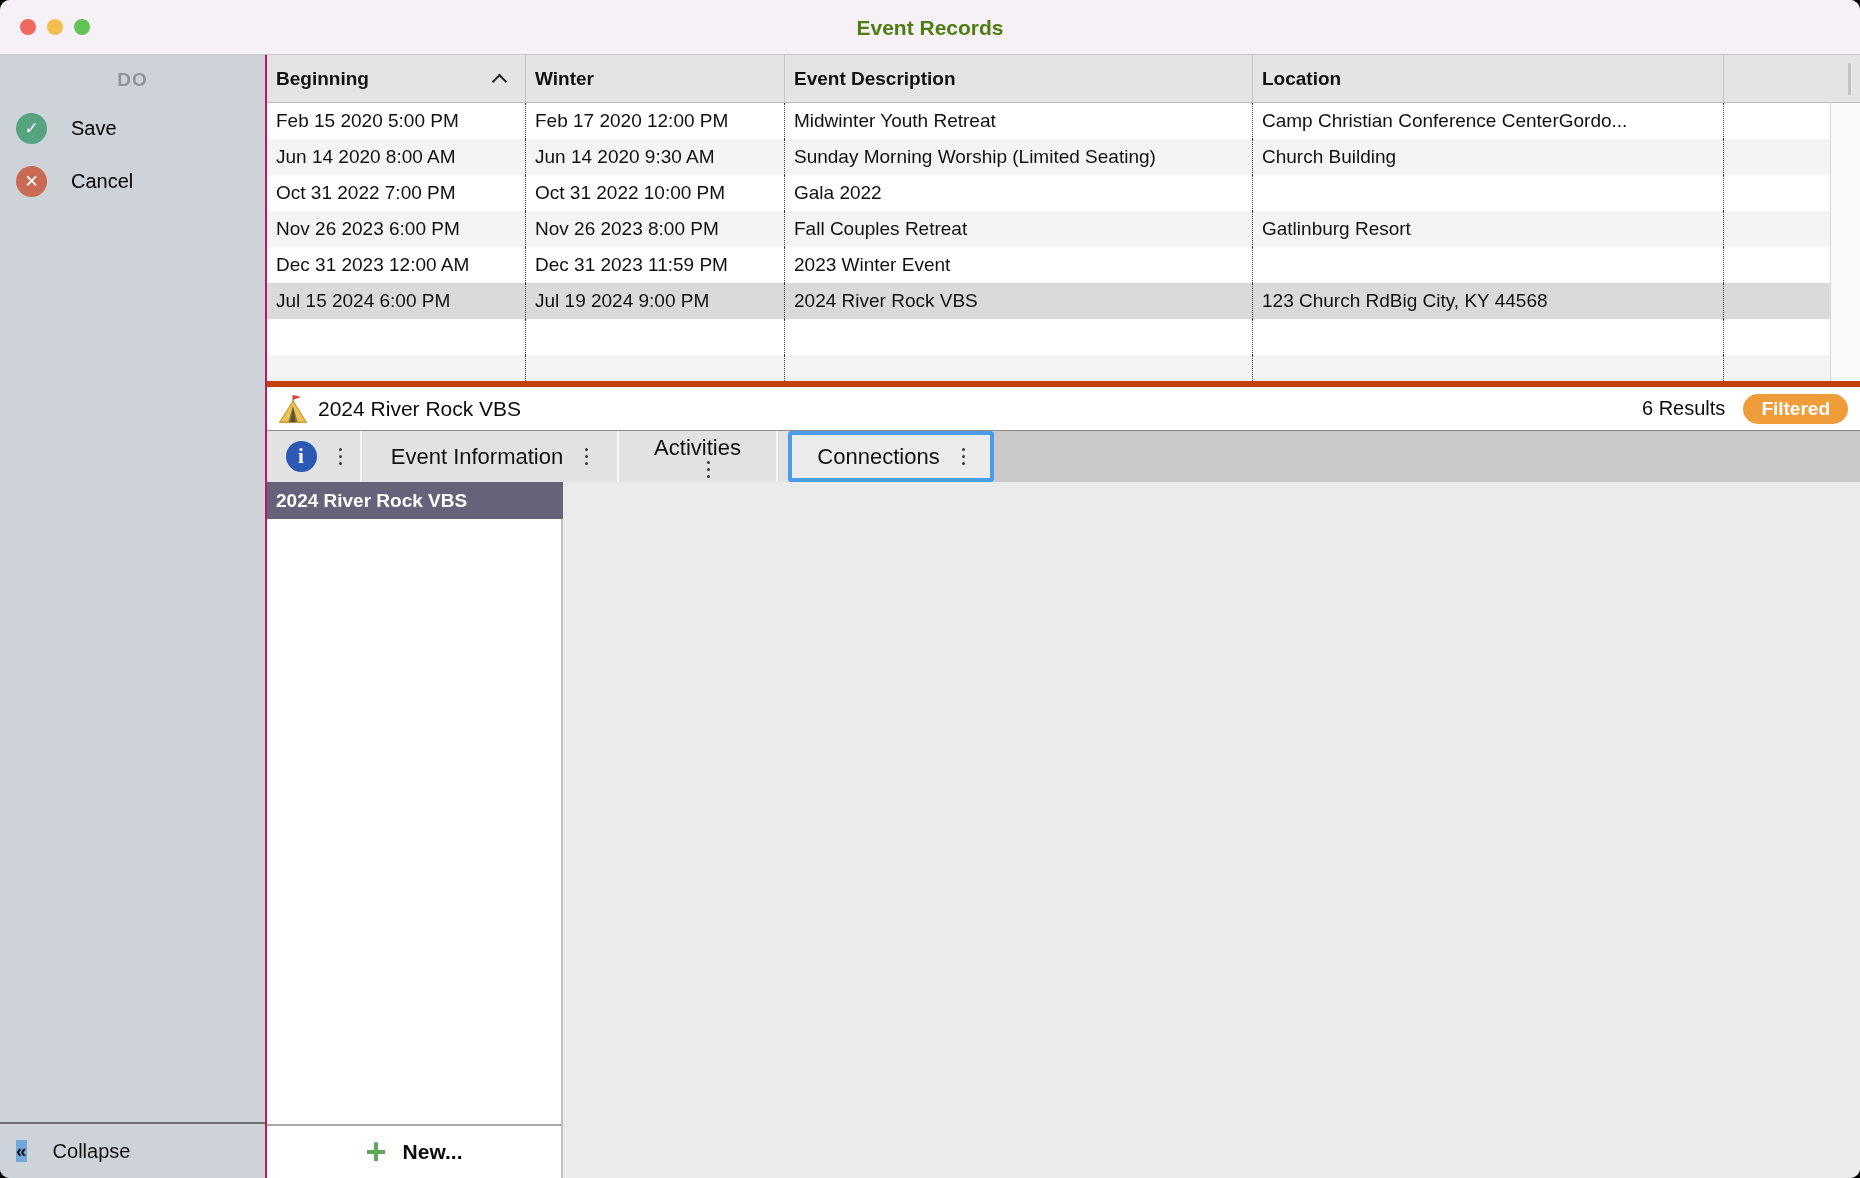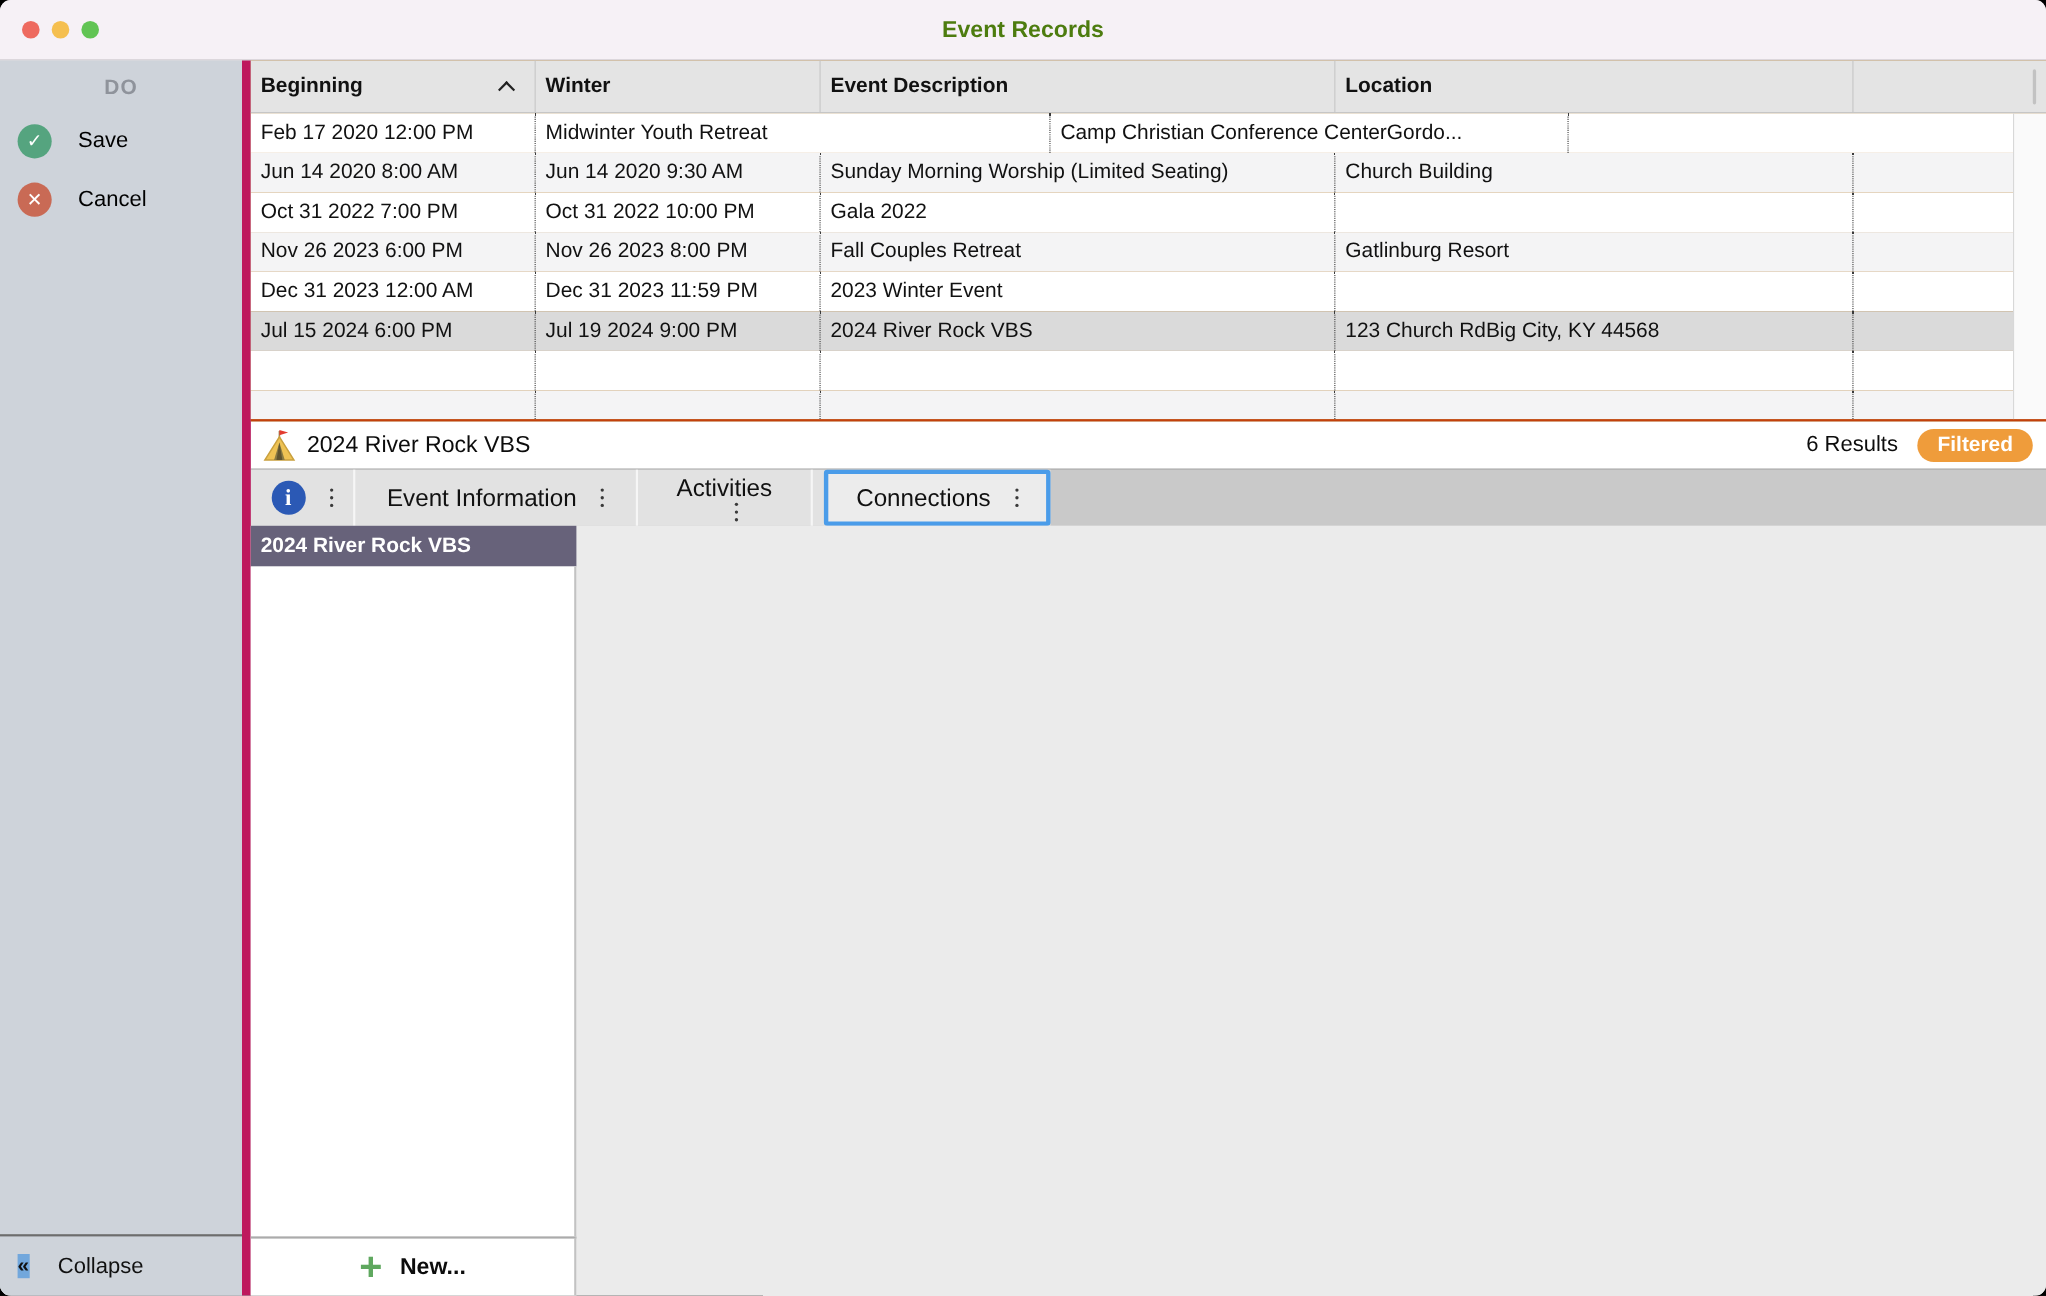--- a/index.html
+++ b/index.html
@@ -12,36 +12,36 @@
   .titlebar{position:relative;height:55px;background:#f6f1f6;border-bottom:1px solid #cbc5cb;}
   .traffic{position:absolute;top:19px;left:20px;display:flex;gap:11px;}
   .light{width:16px;height:16px;border-radius:50%;}
   .light.red{background:#ee6a5f;}
   .light.yellow{background:#f5bf4f;}
   .light.green{background:#61c454;}
   .win-title{position:absolute;left:0;right:0;top:0;height:55px;line-height:55px;text-align:center;
     font-weight:bold;font-size:21px;color:#4d7c0f;}
   
   .main{display:flex;height:1123px;}
-  .sidebar{position:relative;width:228px;background:#ced3da;border-right:8px solid #be185d;flex:none;}
+  .sidebar{position:relative;width:267px;background:#ced3da;border-right:2px solid #be185d;flex:none;}
   .side-section{margin:14px 0 0 0;text-align:center;font-weight:bold;font-size:19px;color:#8f939b;letter-spacing:1px;}
   .side-btn{display:flex;align-items:center;margin:22px 0 0 16px;cursor:default;}
   .side-btn .circ{width:31px;height:31px;border-radius:50%;display:flex;align-items:center;justify-content:center;
     color:#fff;font-size:17px;flex:none;}
   .circ.save{background:#55a47f;}
   .circ.cancel{background:#c96a55;}
   .circ.collapse{background:#72a7dc;font-size:19px;font-weight:bold;}
   .side-btn .lbl{margin-left:24px;font-size:20px;color:#000000;}
   .collapse-bar{position:absolute;left:0;right:0;bottom:0;height:56px;border-top:2px solid #6d6d6d;
     display:flex;align-items:center;padding-left:16px;background:#ced3da;}
   .collapse-bar .lbl{margin-left:26px;font-size:20px;}
   
   .content{flex:1;display:flex;flex-direction:column;min-width:0;}
   
-  .table-region{position:relative;background:#a16207;border-bottom:2px solid #c2410c;}
+  .table-region{position:relative;background:#22c55e;border-bottom:6px solid #c2410c;}
   .thead{display:flex;height:48px;background:#e4e4e4;border-bottom:1px solid #bfbfbf;position:relative;}
   .th{font-weight:bold;font-size:19px;line-height:47px;padding-left:9px;border-right:1px solid #c6c6c6;position:relative;}
   .th:last-child{border-right:none;}
   .c0{width:259px;flex:none;}
   .c1{width:259px;flex:none;}
   .c2{width:468px;flex:none;}
   .c3{width:471px;flex:none;}
   .c4{flex:1;min-width:0;}
   .sort-caret{position:absolute;right:20px;top:21px;width:11px;height:11px;
     border-left:2px solid #222;border-top:2px solid #222;transform:rotate(45deg);}
@@ -137,20 +137,21 @@
           <div class="th c3">
             <span>Location</span>
           </div>
           <div class="th c4">
             <span class="header-scroll-line"></span>
           </div>
         </div>
 
         <div class="tbody">
           <div class="row">
+            <div class="td c0">Feb 15 2020 5:00 PM</div>
             <div class="td c1">Feb 17 2020 12:00 PM</div>
             <div class="td c2">Midwinter Youth Retreat</div>
             <div class="td c3">Camp Christian Conference CenterGordo...</div>
             <div class="td c4"></div>
           </div>
           <div class="row alt">
             <div class="td c0">Jun 14 2020 8:00 AM</div>
             <div class="td c1">Jun 14 2020 9:30 AM</div>
             <div class="td c2">Sunday Morning Worship (Limited Seating)</div>
             <div class="td c3">Church Building</div>

